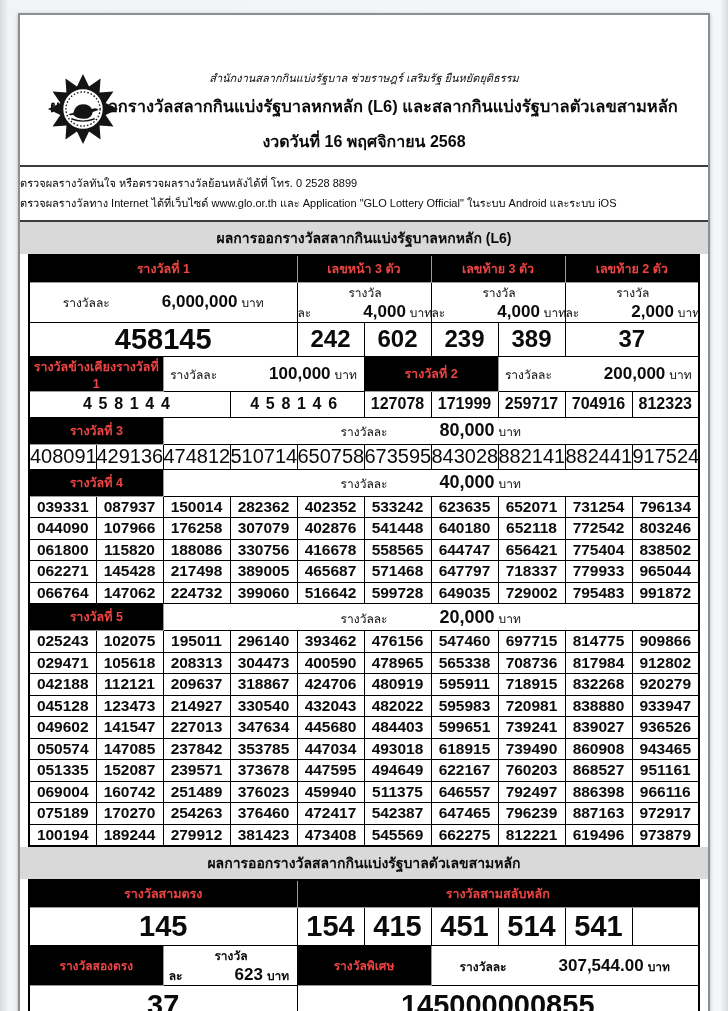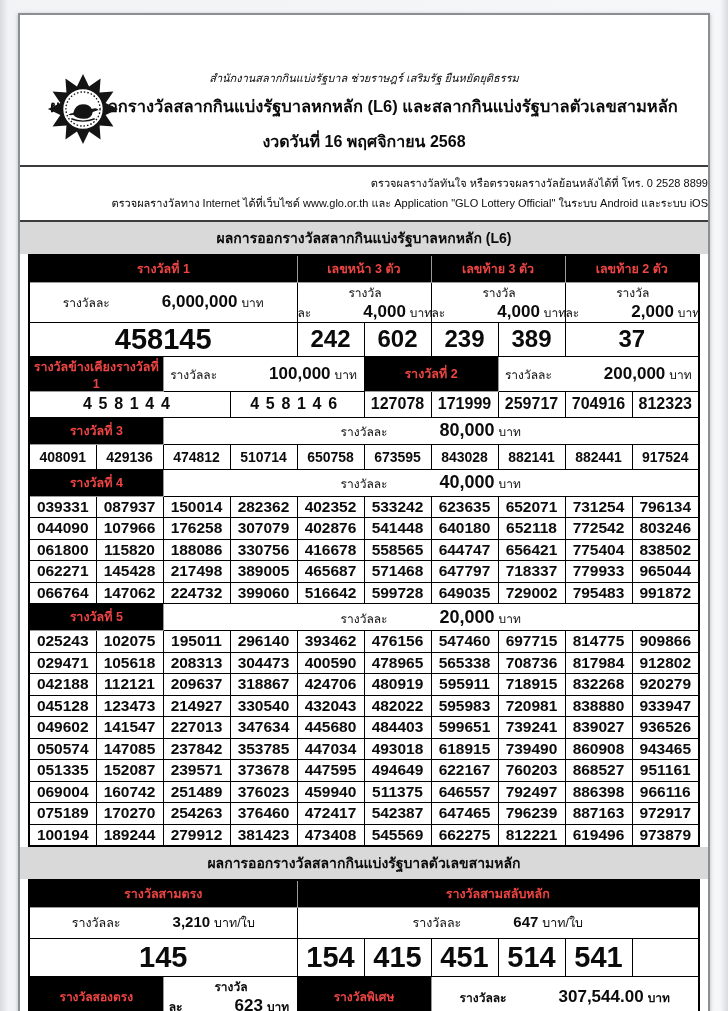--- a/index.html
+++ b/index.html
@@ -7,21 +7,21 @@
        font-family:"Liberation Sans","DejaVu Sans",sans-serif;color:#0b0b0b;}
   .page{position:relative;width:728px;height:1011px;background:linear-gradient(90deg,#d8dbde 0,#f2f3f4 8px,#f6f7f8 720px,#d8dbde 728px);}
   .doc{position:absolute;left:18px;top:13px;width:692px;background:#fff;
        border:2px solid #8a8f94;box-sizing:border-box;box-shadow:0 1px 4px rgba(0,0,0,.25);padding-bottom:7px;}
   
   .doc-head{position:relative;text-align:center;border-bottom:2px solid #3c3c3c;padding:8px 0 11px;margin-top:46px;}
   .logo{position:absolute;left:24px;top:7px;width:78px;height:82px;}
   .motto{font-size:11px;font-style:italic;}
   .h-title{font-size:16.5px;font-weight:bold;margin-top:6px;}
   .h-date{font-size:16px;font-weight:bold;margin-top:10px;}
-  .doc-info{text-align:right;font-size:11px;border-bottom:2px solid #3c3c3c;padding:4px 0 5px;}
+  .doc-info{text-align:left;font-size:11px;border-bottom:2px solid #3c3c3c;padding:4px 0 5px;}
   .doc-info div{margin:2.5px 0;}
   
   .secbar{background:#d9d9d9;font-weight:bold;font-size:14px;text-align:center;padding:5px 0;}
   
   .tblwrap{padding:0 8px;}
   table.grid{width:100%;border-collapse:collapse;table-layout:fixed;}
   table.grid{border:2px solid #000;}
   .grid th{background:#000;color:#ef4444;font-size:12.5px;font-weight:bold;height:26px;border:1px solid #9a9a9a;padding:0;}
   .grid td{border:1.5px solid #000;text-align:center;vertical-align:middle;padding:0;}
   tr.amt-row td{height:29px;font-size:12px;}
@@ -29,21 +29,21 @@
   .amt .v{font-size:17px;font-weight:bold;margin-left:48px;}
   .amt-big .v{font-size:18px;}
   .amt-med .v{font-size:15px;}
   .amt-sm span{font-size:12px;font-weight:bold;}
   tr.big-row td{height:33px;}
   .n-huge{font-size:29px;font-weight:bold;margin-left:26px;}
   .n-big{font-size:24px;font-weight:bold;}
   tr.mix-row td{height:25px;}
   .n-num{font-size:16px;font-weight:bold;}
   .spread{letter-spacing:.42em;}
-  tbody.nums3 td{height:24px;font-size:14px;font-weight:bold;}
+  tbody.nums3 td{height:24px;font-size:20px;font-weight:normal;}
   tbody.nums td{height:20.5px;font-size:15.5px;font-weight:bold;}
   tr.hdr-amt th{height:26px;}
   tr.hdr-amt td{height:26px;font-size:12px;}
   tr.b3-amt td{height:30px;font-size:12.5px;}
   tr.b3-num td{height:37px;}
   tr.b3-small th{height:23px;font-size:12px;}
   tr.b3-small td{height:23px;}
   tr.b3-num2 td{height:38px;}
   tr.void-row td{height:46px;}
 </style>
@@ -355,24 +355,20 @@
             <col>
             <col>
             <col>
             <col>
           </colgroup>
         <tbody>
           <tr>
             <th colspan="4">รางวัลสามตรง</th>
             <th colspan="6">รางวัลสามสลับหลัก</th>
           </tr>
-          <tr class="b3-amt">
-            <td colspan="4" class="amt amt-med"><span class="p">รางวัลละ</span><span class="v">3,210</span><span class="p">บาท/ใบ</span></td>
-            <td colspan="6" class="amt amt-med"><span class="p">รางวัลละ</span><span class="v">647</span><span class="p">บาท/ใบ</span></td>
-          </tr>
           <tr class="b3-num">
             <td colspan="4" class="n-huge">145</td>
             <td class="n-huge">154</td>
             <td class="n-huge">415</td>
             <td class="n-huge">451</td>
             <td class="n-huge">514</td>
             <td class="n-huge">541</td>
             <td></td>
           </tr>
           <tr class="b3-small">

